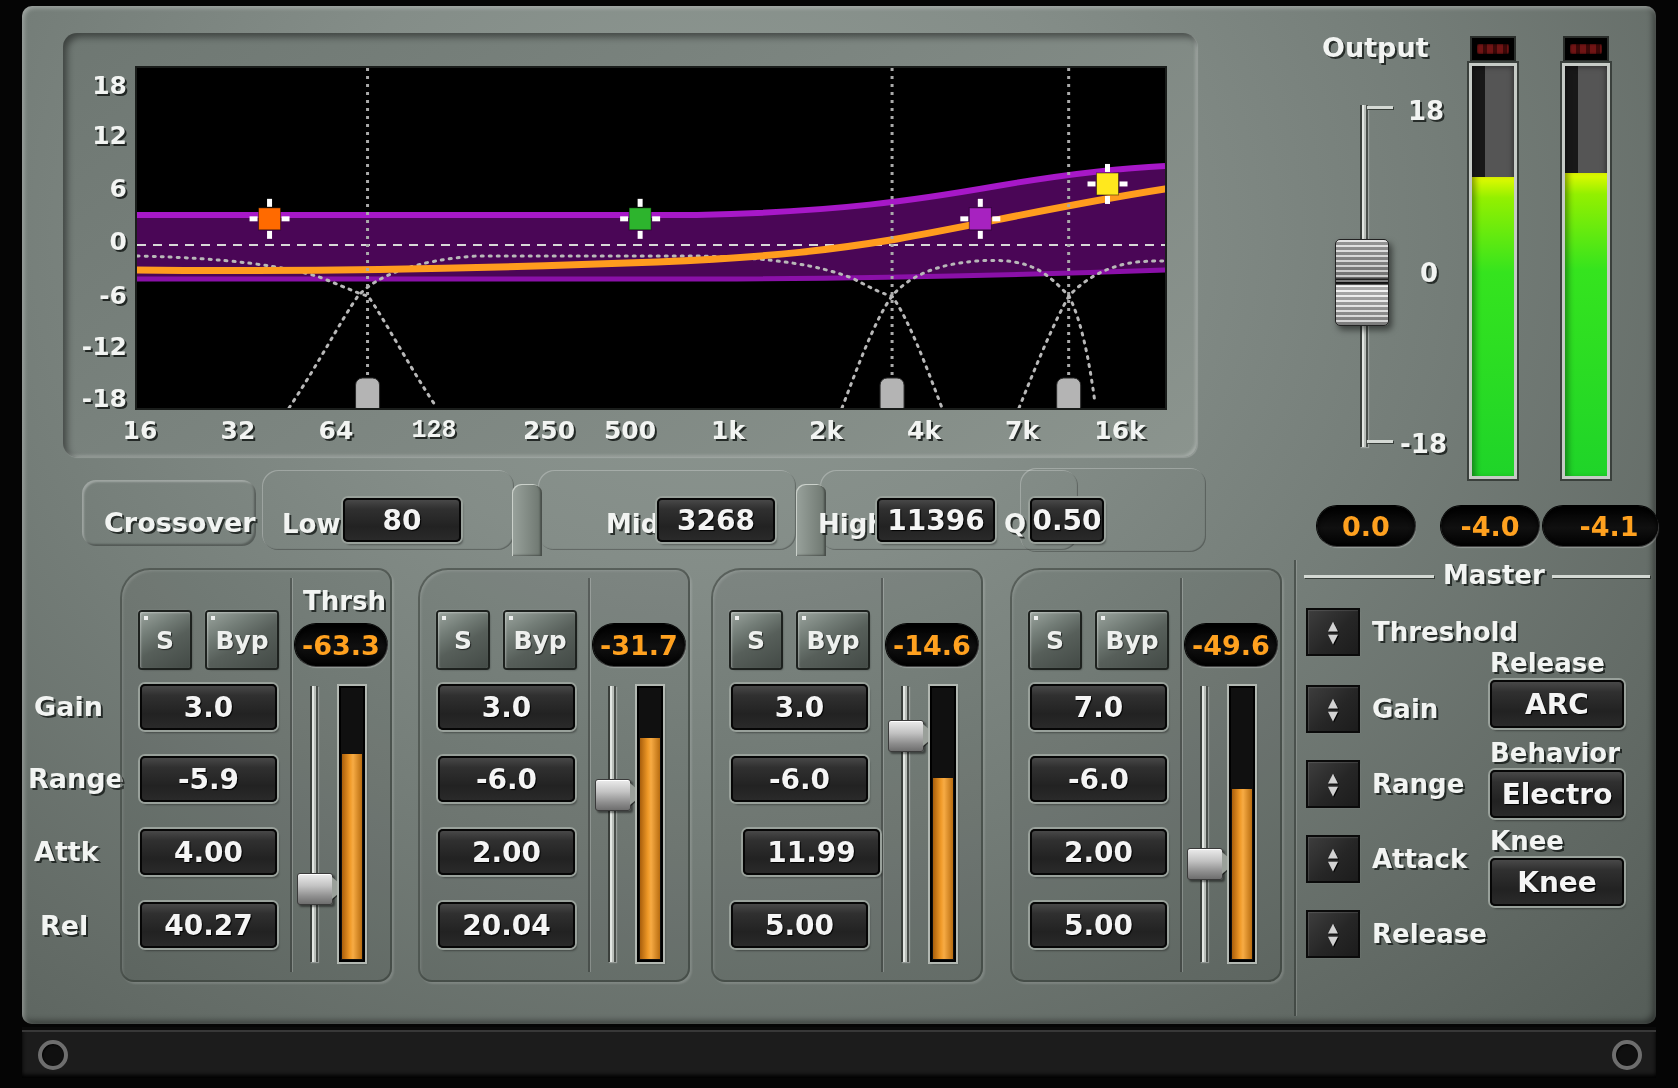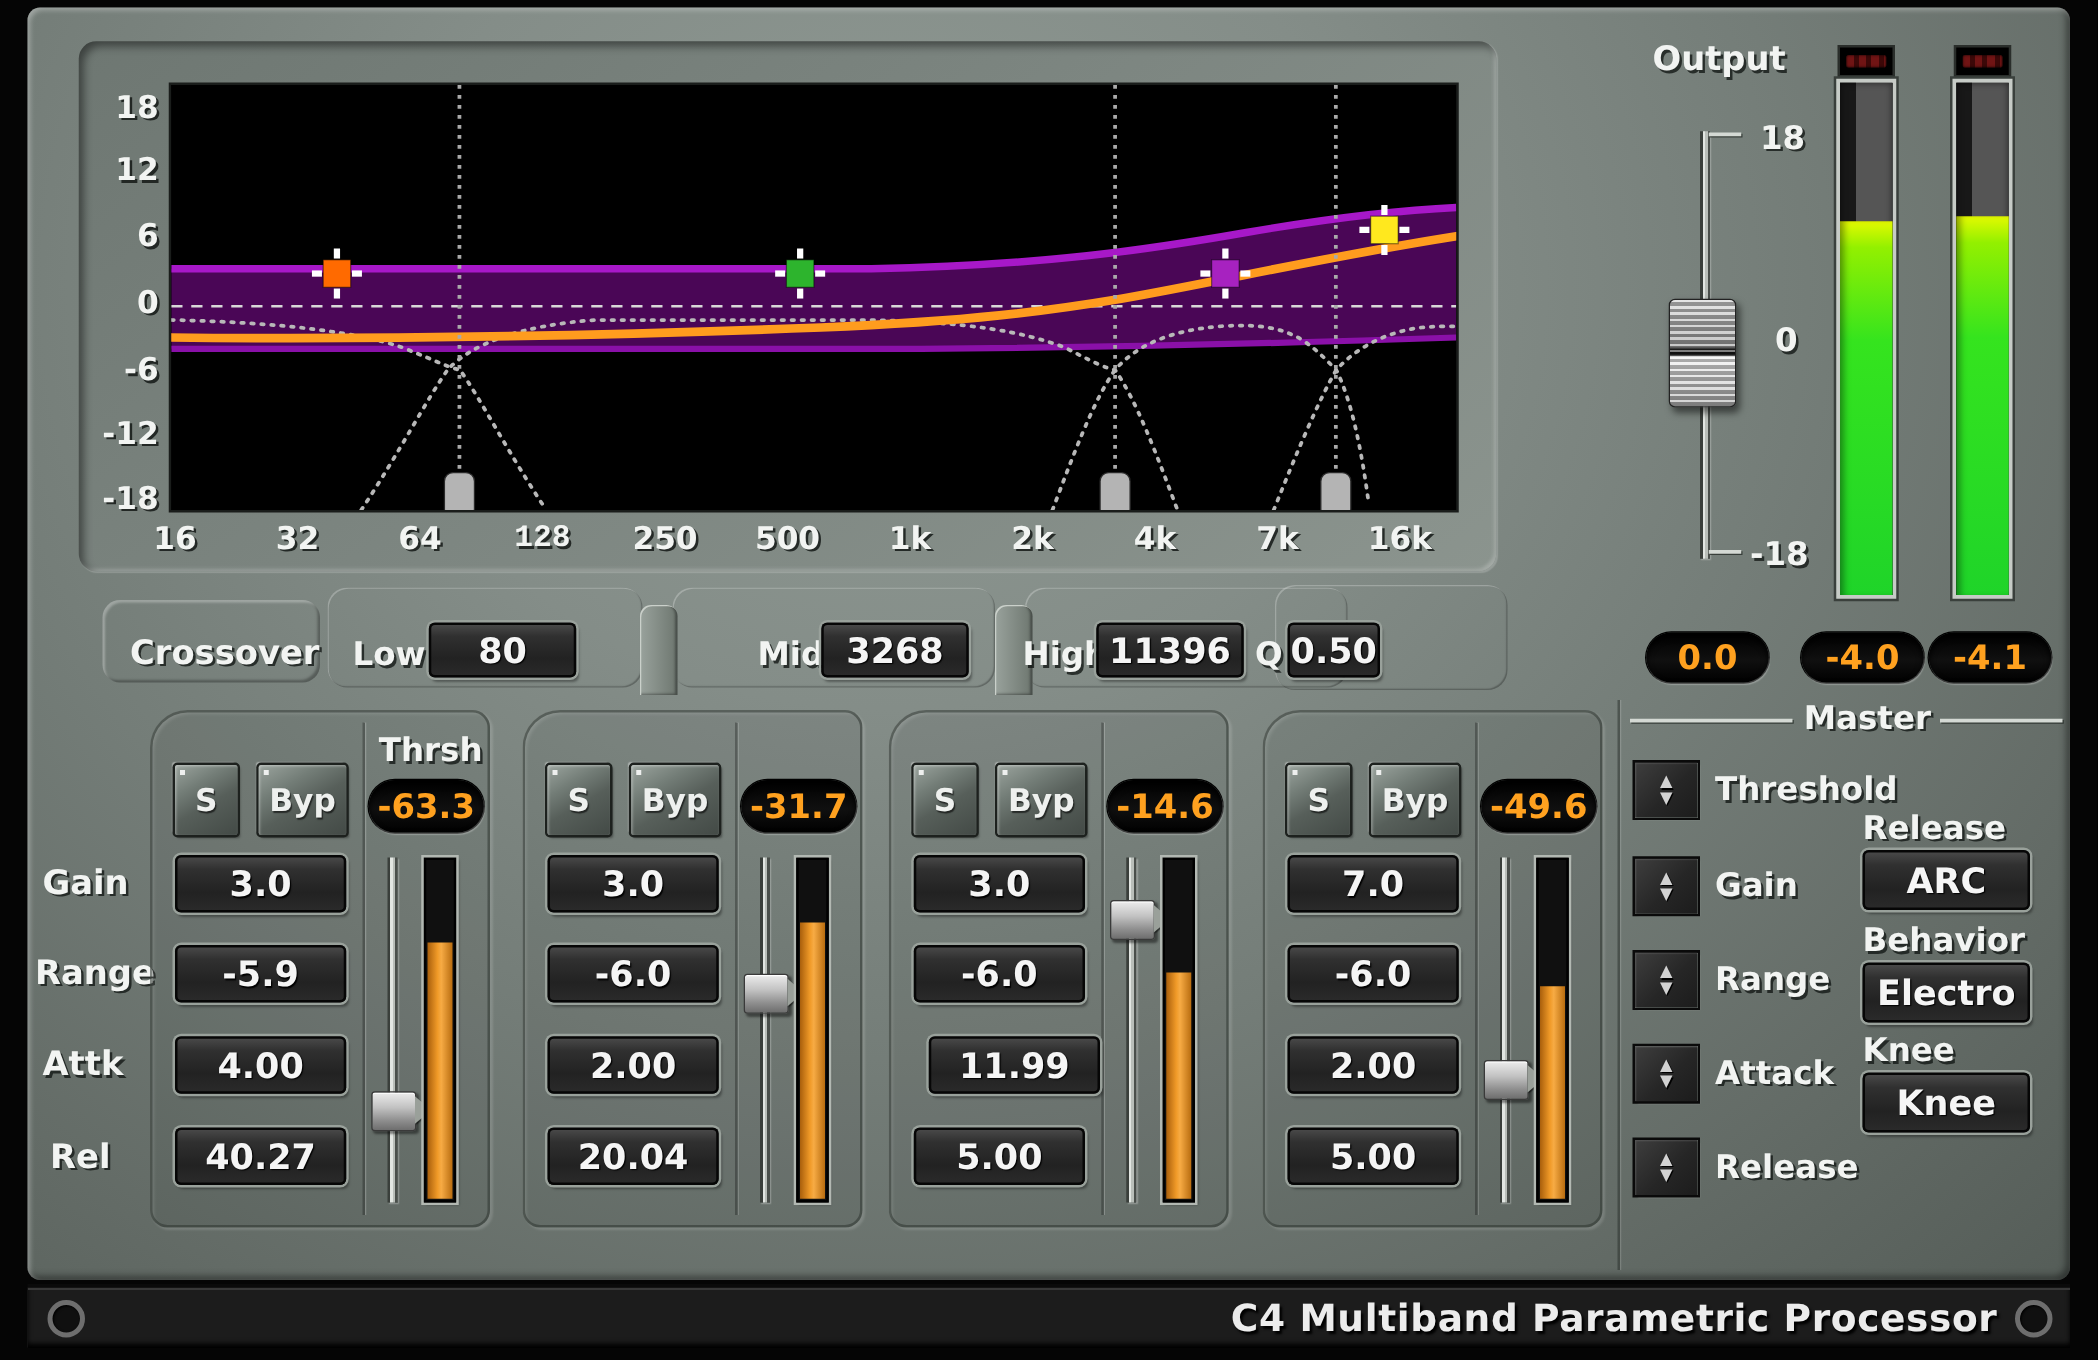--- a/index.html
+++ b/index.html
@@ -104,21 +104,21 @@
       <span class="tick" style="top: 194px; right: 6px; left: auto;">0</span>
       <span class="tick" style="top: 248px; right: 6px; left: auto;">-6</span>
       <span class="tick" style="top: 299px; right: 6px; left: auto;">-12</span>
       <span class="tick" style="top: 351px; right: 6px; left: auto;">-18</span>
     </div>
   <div id="freq-axis" class="abs" style="left:63px;top:416px;width:1134px;height:34px;">
       <span class="tick" style="left: 77px; transform: translateX(-50%);">16</span>
       <span class="tick" style="left: 175px; transform: translateX(-50%);">32</span>
       <span class="tick" style="left: 273px; transform: translateX(-50%);">64</span>
       <span class="tick" style="left: 371px; transform: translateX(-50%); font-family: Liberation Mono, monospace;">128</span>
-      <span class="tick" style="left: 469px; transform: translateX(-50%);">250</span>
+      <span class="tick" style="left: 486px; transform: translateX(-50%);">250</span>
       <span class="tick" style="left: 567px; transform: translateX(-50%);">500</span>
       <span class="tick" style="left: 665px; transform: translateX(-50%);">1k</span>
       <span class="tick" style="left: 763px; transform: translateX(-50%);">2k</span>
       <span class="tick" style="left: 861px; transform: translateX(-50%);">4k</span>
       <span class="tick" style="left: 959px; transform: translateX(-50%);">7k</span>
       <span class="tick" style="left: 1057px; transform: translateX(-50%);">16k</span>
     </div>
   <div id="graph-black" class="abs"></div>
   <svg id="graph-svg" class="abs" style="left:137px;top:68px;" width="1028" height="340" viewBox="0 0 1028 340">
 
@@ -200,21 +200,21 @@
       <div class="clip-led-inner"></div>
     </div>
   <div class="out-meter abs" style="left:1472px;top:66px;">
       <div class="out-meter-fill" style="height: 299.3px;"></div>
     </div>
   <div class="out-meter abs" style="left:1565px;top:66px;">
       <div class="out-meter-fill" style="height: 303.4px;"></div>
     </div>
   <div class="pill" style="left:1317px;top:506px;width:98px;height:40px;">0.0</div>
   <div class="pill" style="left:1441px;top:506px;width:98px;height:40px;">-4.0</div>
-  <div class="pill" style="left:1543px;top:506px;width:98px;height:40px;">-4.1</div>
+  <div class="pill" style="left:1543px;top:506px;width:98px;height:40px;padding-left:17px;">-4.1</div>
 
   <div class="hline abs" style="left:1304px;top:575px;width:130px;"></div>
   <div class="hline abs" style="left:1552px;top:575px;width:98px;"></div>
   <div class="lbl abs" style="left:1443px;top:560px;">Master</div>
   <div class="divider-v abs" style="left:1294px;top:560px;height:456px;"></div>
 
   <div class="spinner" style="left:1308px;top:610px;">
       <span class="spin-arrow">▲</span>
       <span class="spin-arrow">▼</span>
     </div>
@@ -312,16 +312,15 @@
     <div class="vbox" style="left:20px;top:334px;width:137px;height:46px;">5.00</div>
     <div class="v-track" style="left:190px;top:118px;height:276px;"></div>
     <div class="fader-handle" style="left: 177px; top: 280.36px;"></div>
     <div class="band-meter" style="left:219px;top:118px;height:276px;">
         <div class="band-meter-fill" style="height: 170.1px;"></div>
       </div>
   </div>
 
   <div id="bottombar" class="abs">
     <div class="logo-ring" style="left:16px;"></div>
-    <div id="title">C4 Multiband Parametric Processor</div>
     <div class="logo-ring" style="right:14px;"></div>
   </div>
 </div>
 
 </body></html>

